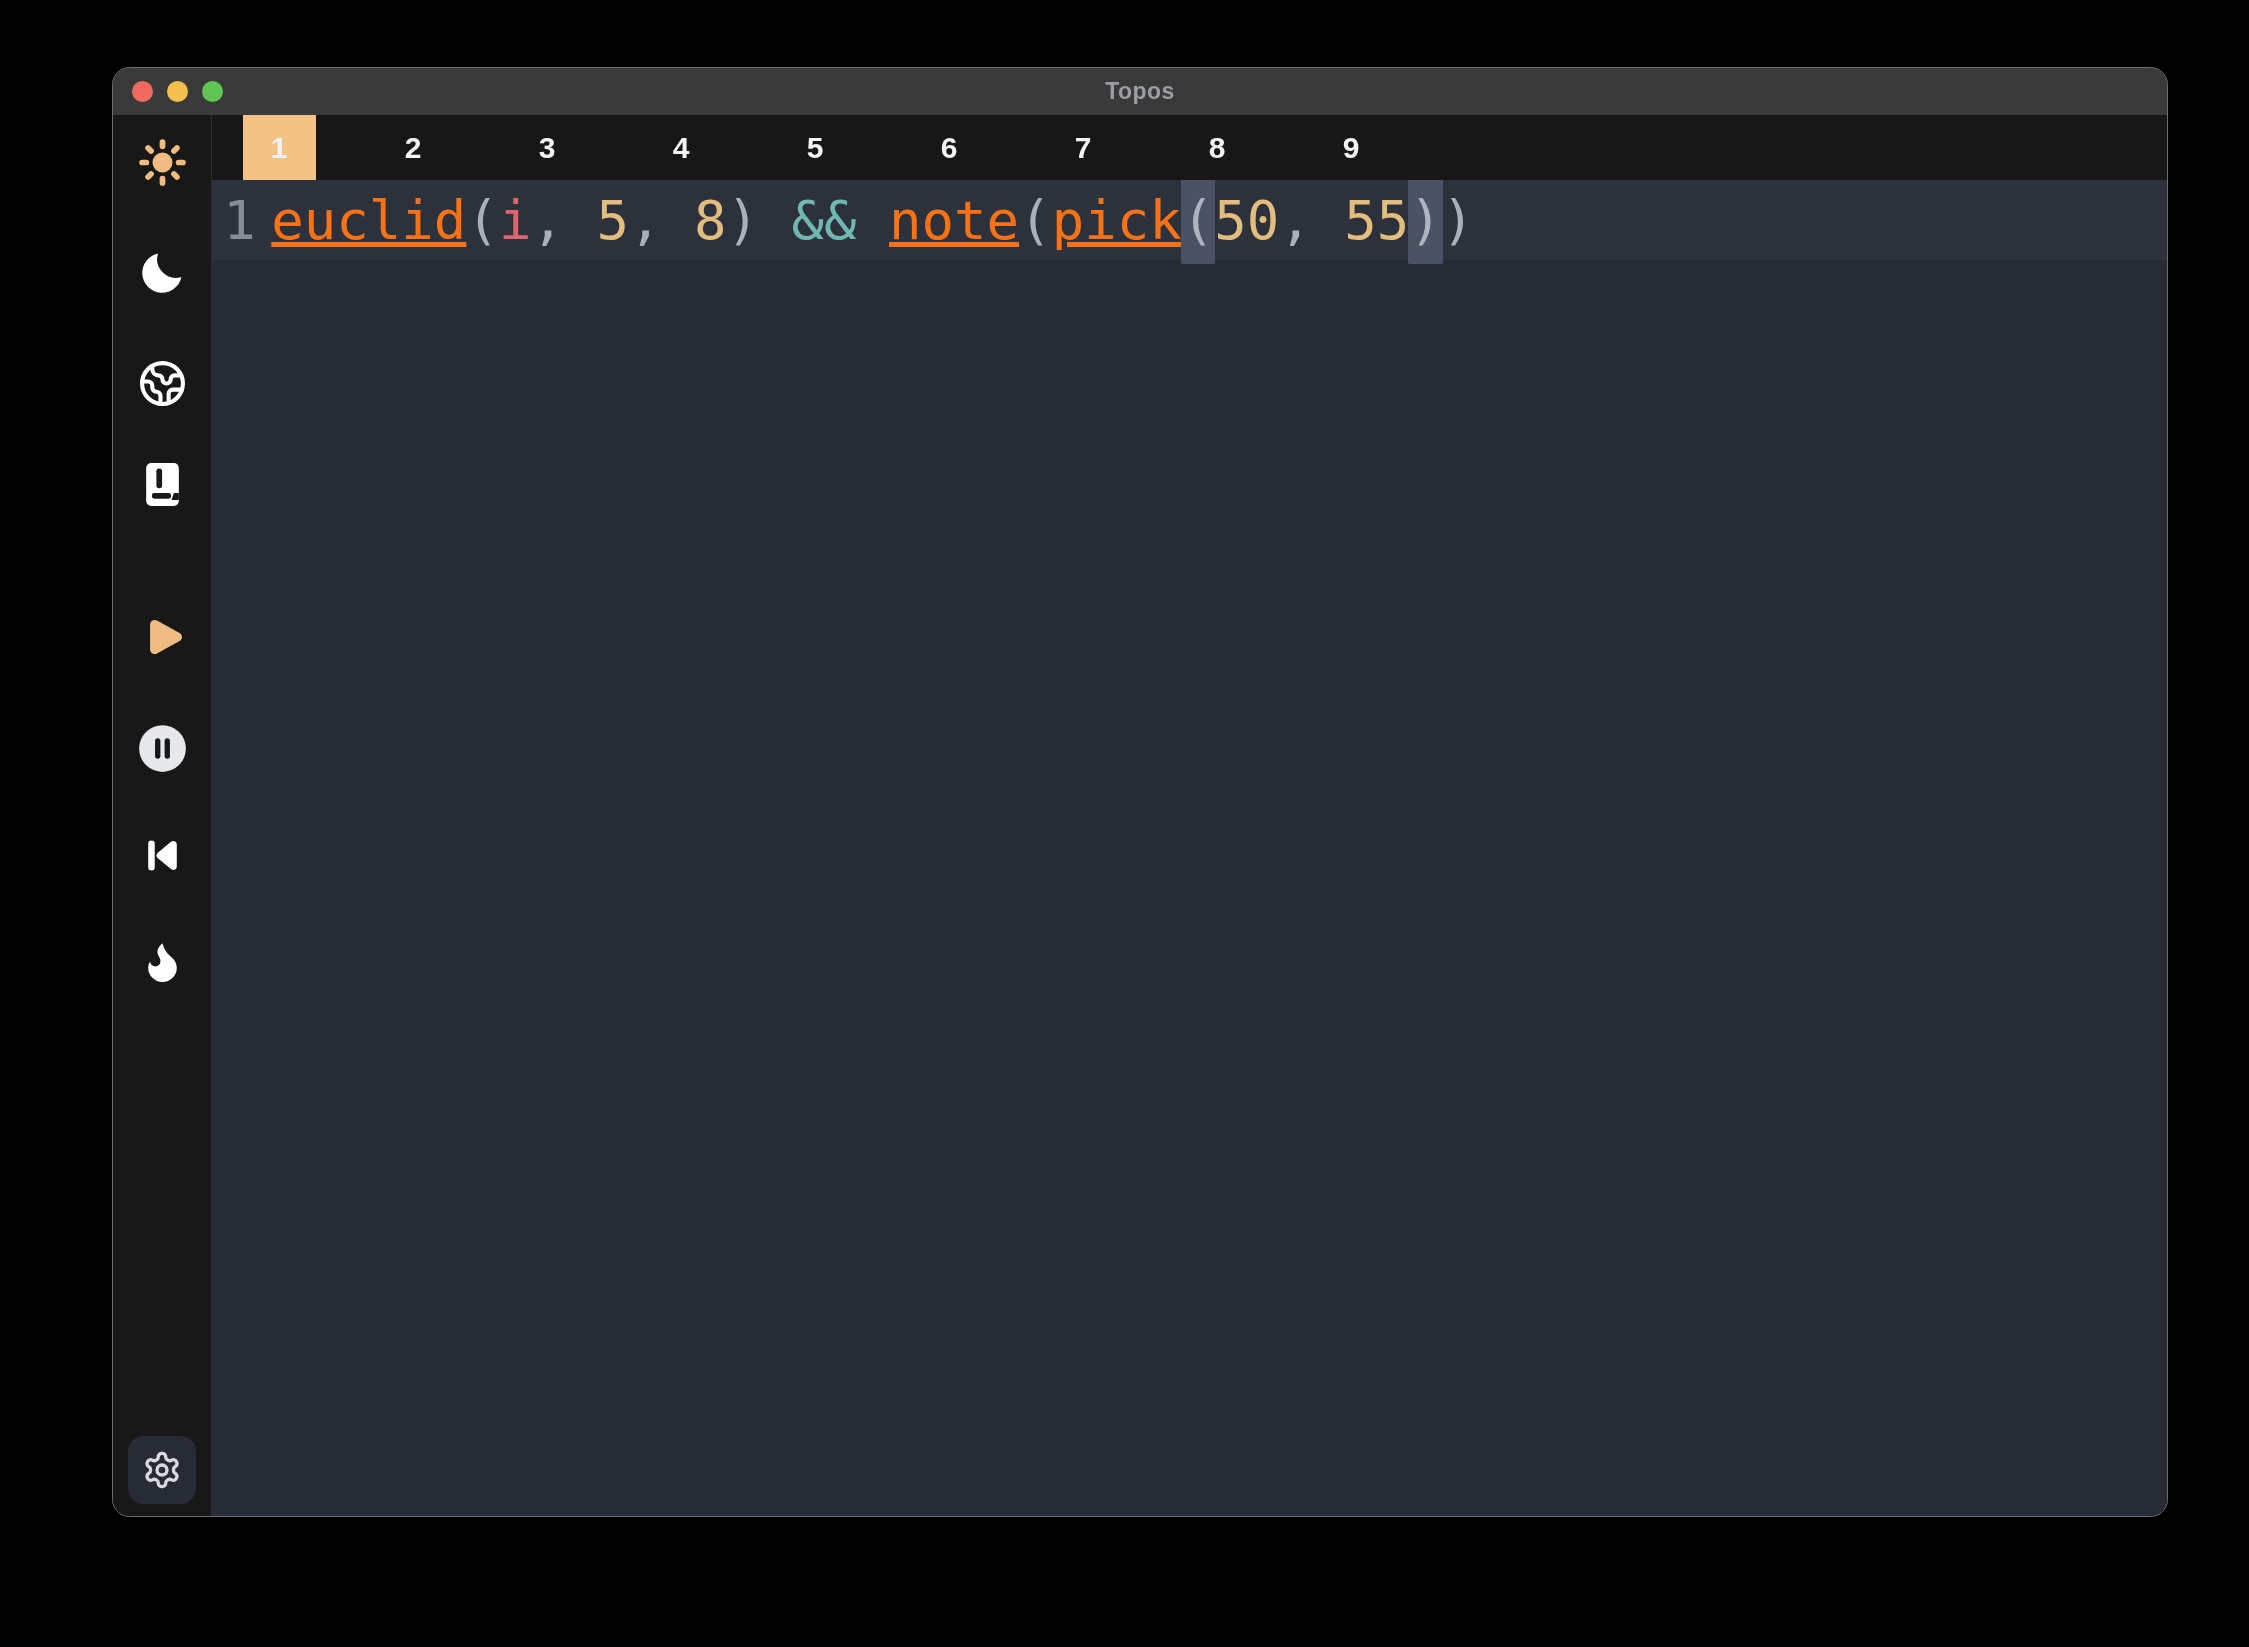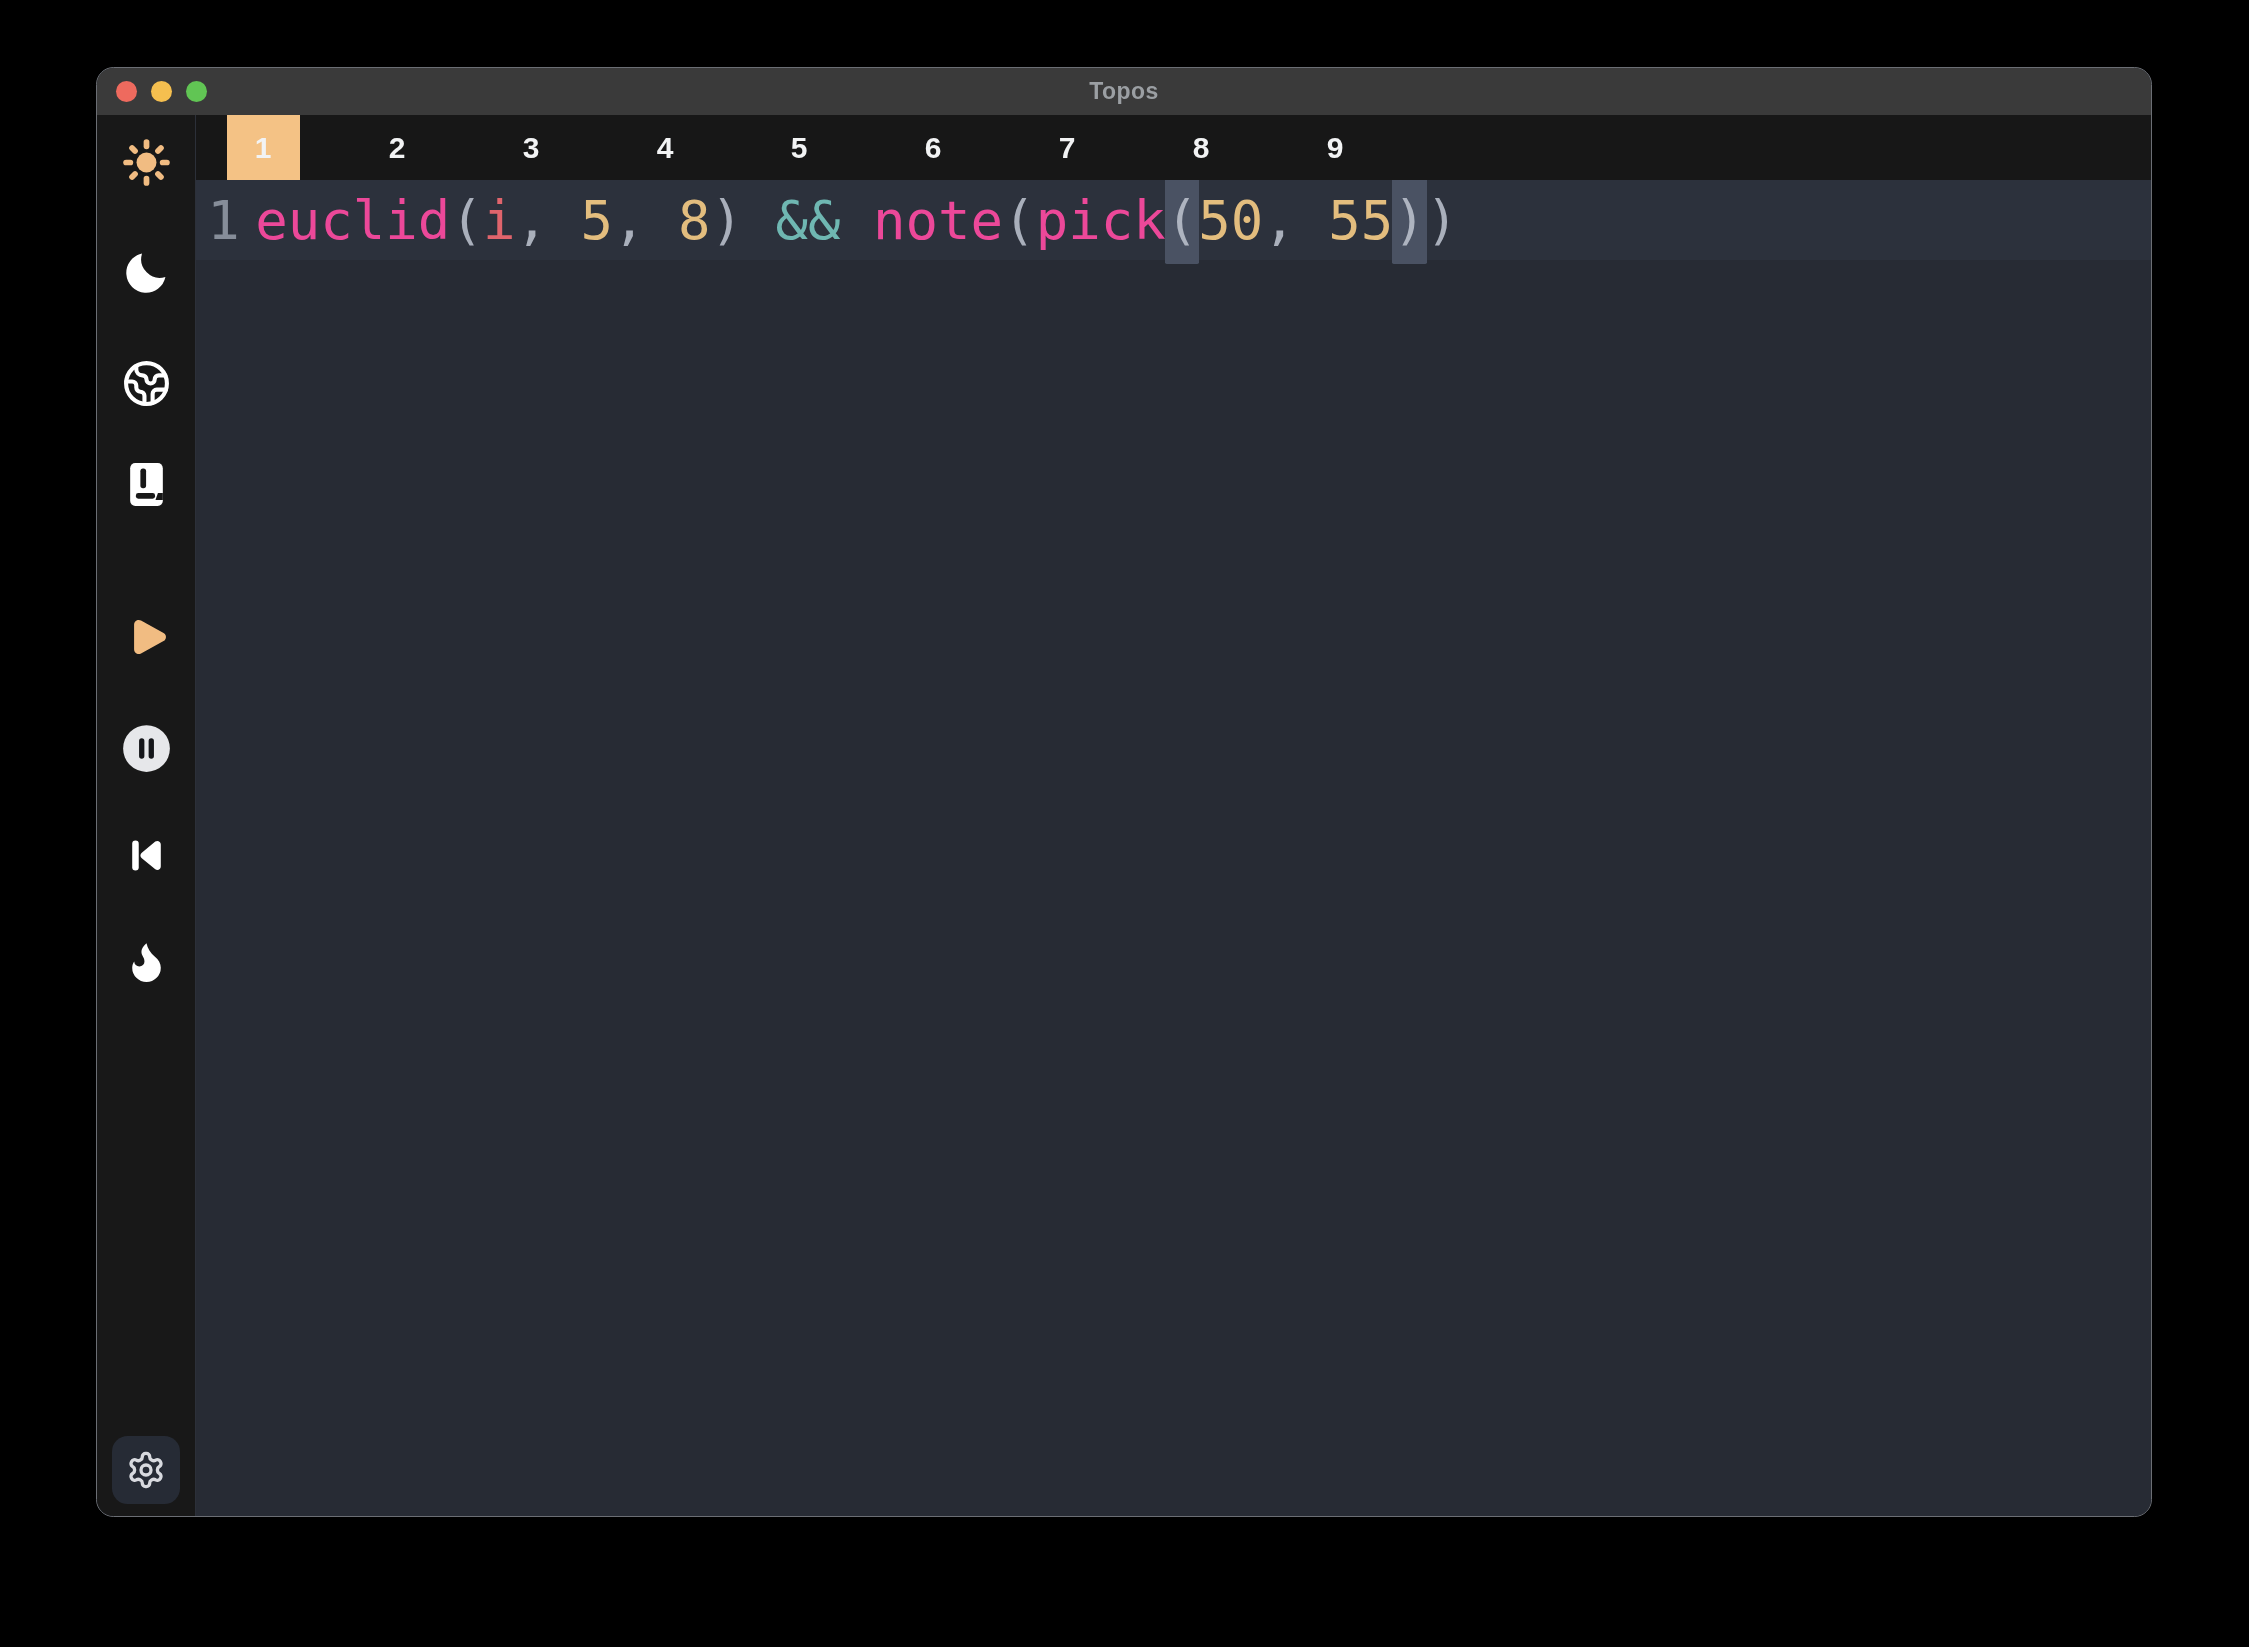--- a/index.html
+++ b/index.html
@@ -1,20 +1,20 @@
 <!DOCTYPE html>
 <html style="font-size:14px"><head>
 <meta charset="utf-8">
 <style>
   * { margin:0; padding:0; box-sizing:border-box; }
   html,body { width:2250px; height:1648px; background:#000; overflow:hidden;
               font-family:"Liberation Sans", sans-serif; }
 
   .window {
-    position:absolute; left:96px; top:67px; width:2056px; height:1450px;
+    position:absolute; left:112px; top:67px; width:2056px; height:1450px;
     border-radius:17.5px; border:1.7px solid #6b6e74; overflow:hidden;
     background:#272b34; display:flex; flex-direction:column;
   }
 
   
   .titlebar {
     height:47px; flex:0 0 47px; background:#3a3a3a; position:relative;
     display:flex; align-items:center; padding-left:19px;
   }
   .traffic { display:flex; gap:14px; }
@@ -72,21 +72,21 @@
   .editor { flex:1; background:#272b34; overflow:hidden; }
   .code-line {
     height:80px; background:#2c313c; display:flex; align-items:center;
     font-family:"DejaVu Sans Mono", monospace; font-size:54px; white-space:pre;
   }
   .gutter {
     flex:0 0 33px; margin-left:11.3px; margin-right:15px;
     color:#868d99; text-align:left;
   }
   .code { color:#a9afbb; }
-  .tok-func   { color:#ec4899; }
+  .tok-func   { color:#f97316;text-decoration:underline; }
   .tok-var    { color:#e0646c; }
   .tok-num    { color:#e3bd7e; }
   .tok-punct  { color:#a9afbb; }
   .tok-op     { color:#6fb7b2; }
   .tok-bmatch { color:#aeb4c0; position:relative; z-index:0; }
   .tok-bmatch::before {
     content:''; position:absolute; left:-0.9px; right:-0.9px; top:-14px; bottom:-12.2px;
     background:#4a5263; z-index:-1; border-radius:1.7px;
   }
 </style>

